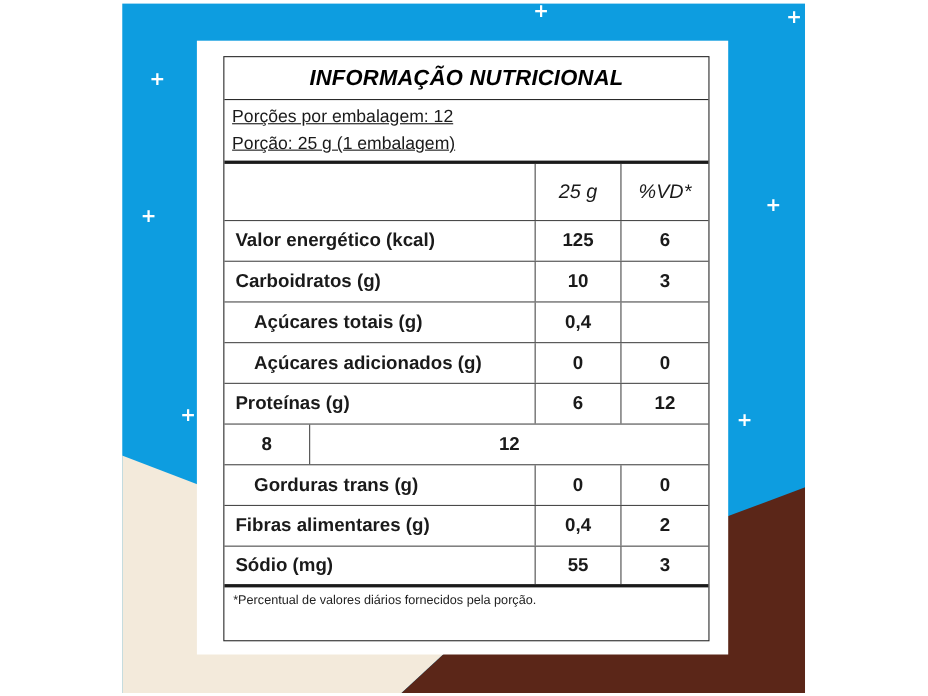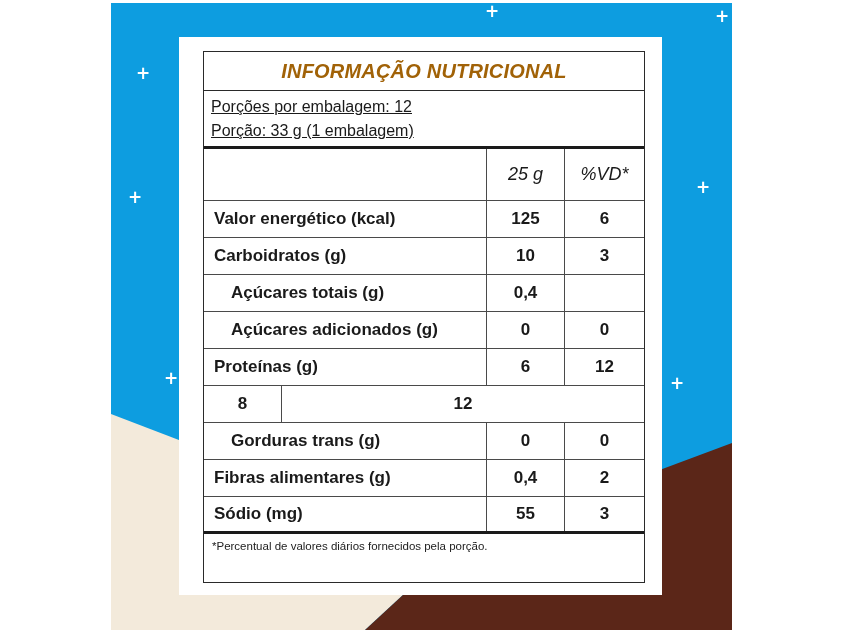--- a/index.html
+++ b/index.html
@@ -1,21 +1,21 @@
 <!DOCTYPE html>
 <html><head>
 <meta charset="utf-8">
 <style>
   html, body { margin:0; padding:0; }
   body { width:844px; height:633px; background:#ffffff; position:relative; overflow:hidden; font-family:"Liberation Sans", "DejaVu Sans", sans-serif; }
   .bg { position:absolute; left:111px; top:3px; width:621px; height:627px; overflow:hidden; }
   .bg svg { position:absolute; left:0; top:0; }
   .card { position:absolute; left:179px; top:37px; width:483px; height:558px; background:#ffffff; }
   .nt { position:absolute; left:203px; top:51px; width:442px; height:532px; border:1.5px solid #2a2a2a; box-sizing:border-box; color:#1a1a1a; }
-  .title { height:38px; border-bottom:1.5px solid #2a2a2a; display:flex; align-items:center; justify-content:center; font-weight:bold; font-style:italic; font-size:20px; letter-spacing:0.2px; color:#a16207; }
+  .title { height:38px; border-bottom:1.5px solid #2a2a2a; display:flex; align-items:center; justify-content:center; font-weight:bold; font-style:italic; font-size:20px; letter-spacing:0.2px; color:#000000; }
   .serv { height:55px; padding:4px 7px 0 7px; box-sizing:border-box; font-size:16px; line-height:24px;text-decoration:underline; }
   .hdr-line { border-top:3px solid #1a1a1a; }
   .row { display:flex; height:37px; border-bottom:1.2px solid #4a4a4a; box-sizing:border-box; font-size:17px;font-weight:bold; }
   .row.head { height:52px; font-weight:normal; font-style:italic; font-size:18px; }
   .row.last { border-bottom:3px solid #1a1a1a; }
   .c1 { width:283px; display:flex; align-items:center; padding-left:10px; box-sizing:border-box; border-right:1.2px solid #4a4a4a; }
   .c1.sub { padding-left:27px; }
   .c2 { width:78px; display:flex; align-items:center; justify-content:center; border-right:1.2px solid #4a4a4a; box-sizing:border-box; }
   .c3 { flex:1; display:flex; align-items:center; justify-content:center;text-align:right; }
   .foot { font-size:11.5px; padding:6px 8px; color:#222; }
@@ -41,21 +41,21 @@
     <span class="star" style="left: 703px; top: 187px;">+</span>
     <span class="star" style="left: 677px; top: 383px;">+</span>
   </div>
 
 <div class="card"></div>
 
 <div class="nt">
   <div class="title">INFORMAÇÃO NUTRICIONAL</div>
   <div class="serv">
     <div>Porções por embalagem: 12</div>
-    <div>Porção: 33 g (1 embalagem)</div>
+    <div>Porção: 25 g (1 embalagem)</div>
   </div>
   <div class="hdr-line"></div>
   <div class="row head">
     <div class="c1"></div>
     <div class="c2">25 g</div>
     <div class="c3">%VD*</div>
   </div>
   <div id="rows">
       <div class="row">
         <div class="c1">Valor energético (kcal)</div>

